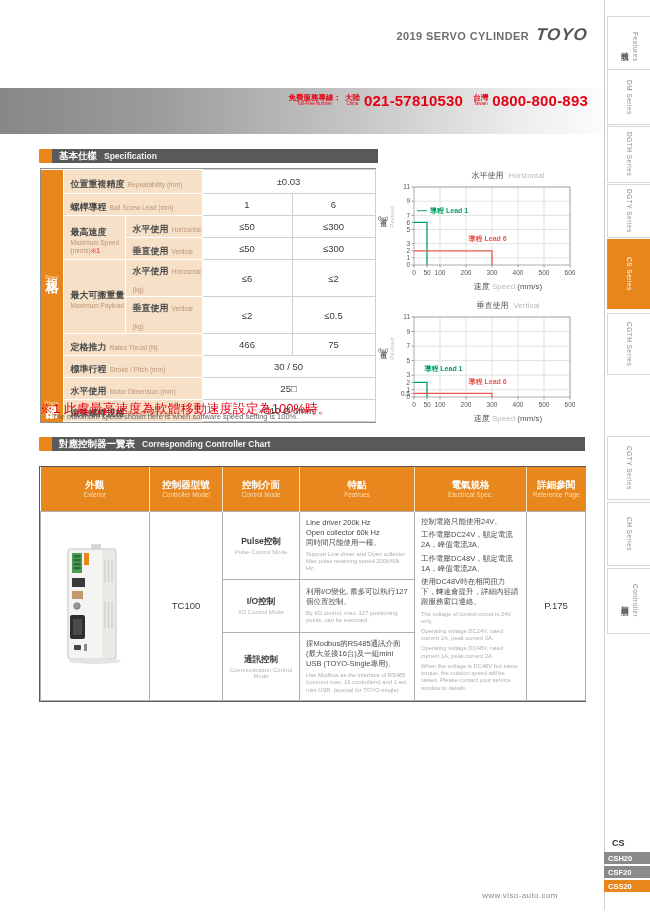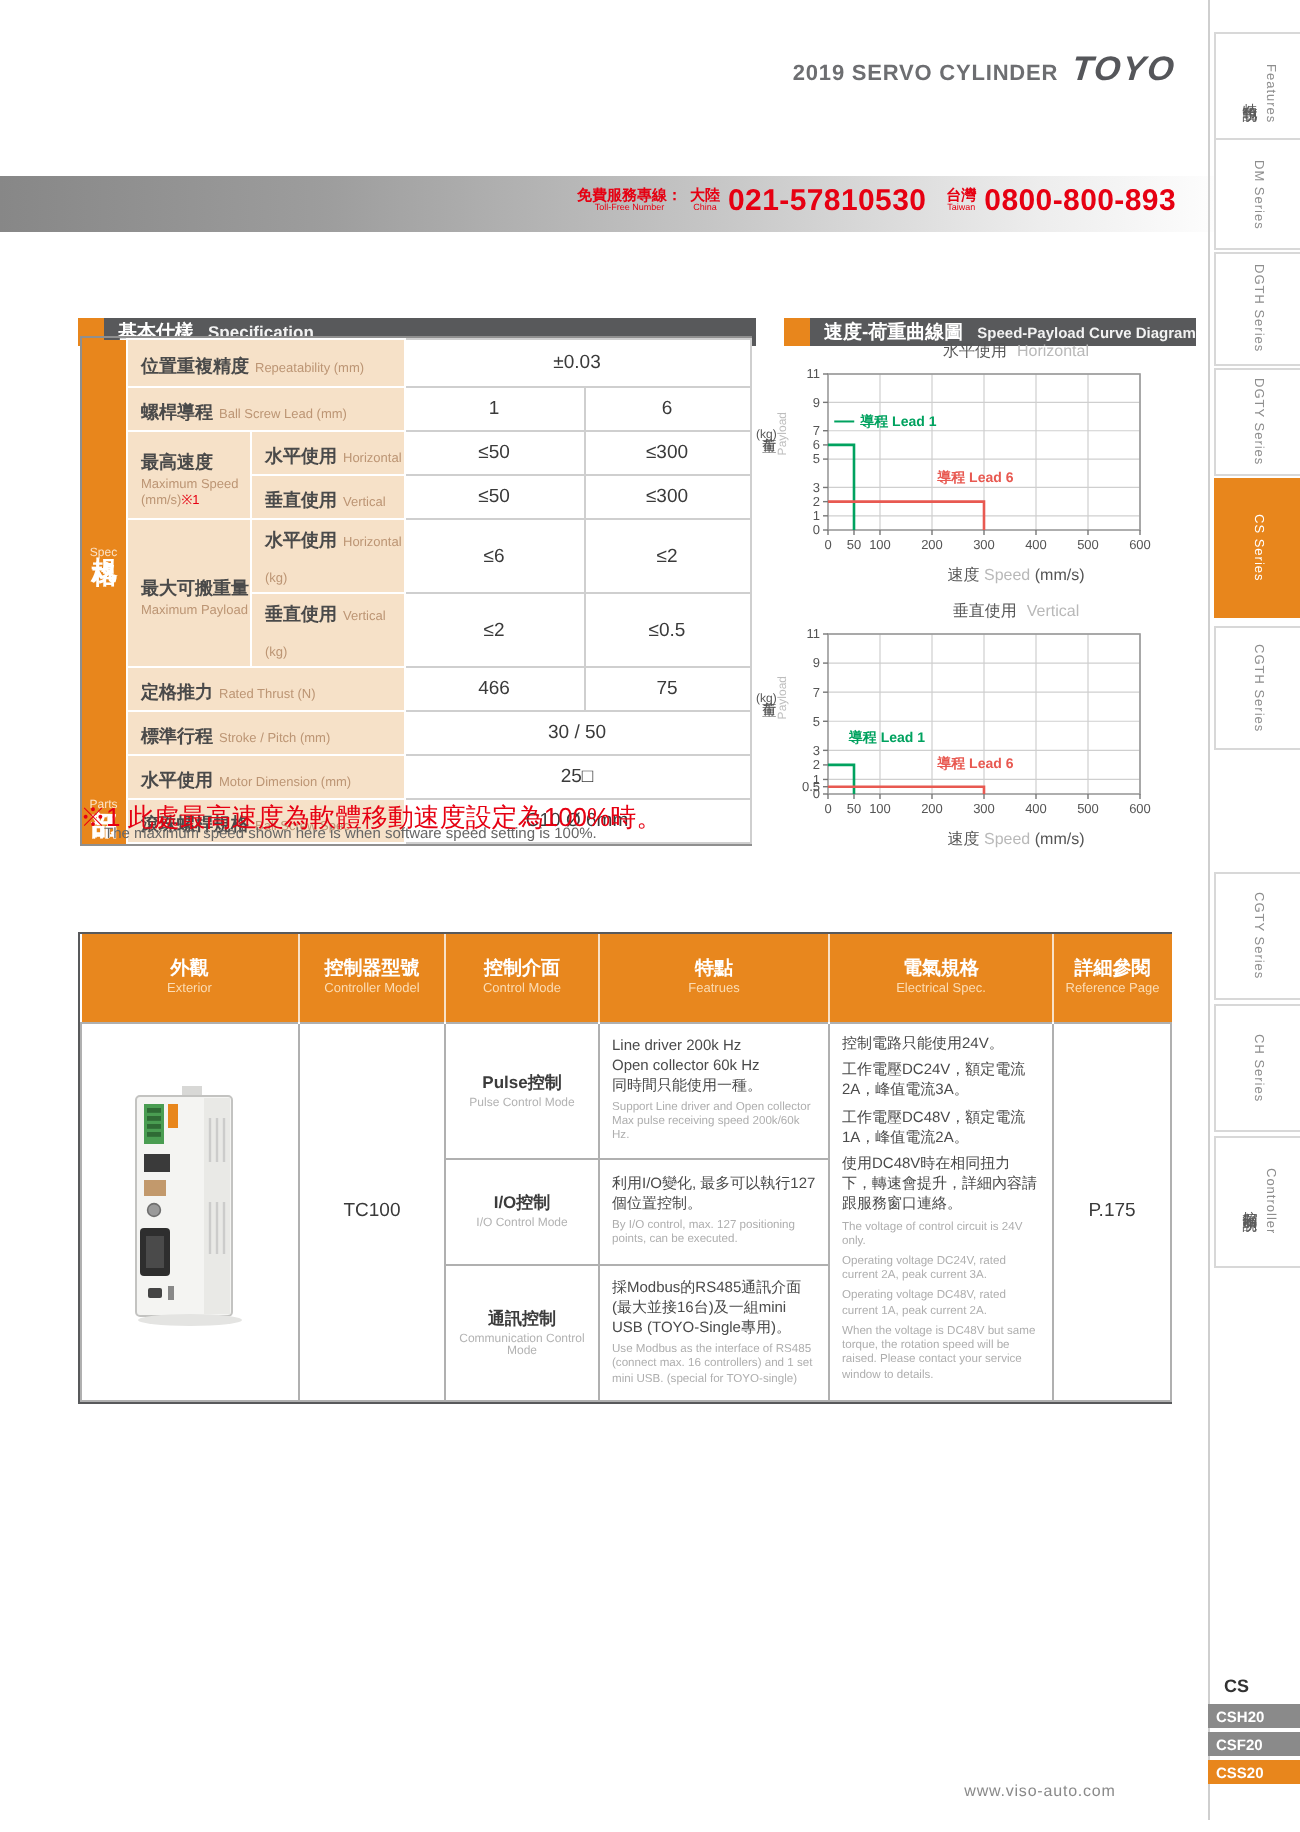--- a/index.html
+++ b/index.html
@@ -6,30 +6,30 @@
   html,body { background:#e9e9e9; }
   body { font-family: "Liberation Sans", sans-serif; }
   .page { position:relative; width:650px; height:916px; background:#fff; margin:0 auto; overflow:hidden; }
 
   
   .brand-row { position:absolute; top:25px; right:62px; display:flex; align-items:baseline; gap:7px; }
   .brand-title { font-size:11px; font-weight:bold; color:#6d6e71; letter-spacing:.4px; }
   .brand-logo { font-size:17px; font-weight:900; font-style:italic; color:#55565a; letter-spacing:1px; transform:skewX(-6deg); }
 
   
-  .hotline-band { position:absolute; top:88px; left:0; width:650px; height:28px;
+  .hotline-band { position:absolute; top:88px; left:0; width:650px; height:46px;
      background:linear-gradient(90deg,#878787 0%,#9d9d9d 25%,#c6c6c6 55%,#ededed 80%,#ffffff 95%); }
   .hotline { position:absolute; right:62px; top:4px; display:flex; align-items:center; color:#e60012; gap:4px; }
   .hl-stack { display:flex; flex-direction:column; align-items:center; line-height:1.05; }
   .hl-zh { font-size:7.5px; font-weight:bold; }
   .hl-en { font-size:4.5px; }
   .hl-num { font-size:15px; font-weight:bold; letter-spacing:.2px; }
 
   
-  .bar { position:absolute; height:14px; display:flex;margin-top:10px; }
+  .bar { position:absolute; height:14px; display:flex; }
   .bar .sq { width:13px; height:14px; background:#e8861c; }
   .bar .bk { flex:1; background:#58595b; color:#fff; display:flex; align-items:center; padding-left:7px; gap:7px; }
   .bar .bk .zh { font-size:9.5px; font-weight:bold; }
   .bar .bk .en { font-size:8.5px; font-weight:bold; color:#f2f2f2; }
 
   
   .spec-wrap { position:absolute; left:40px; top:168px; width:336px; border:1px solid #8f8f8f; }
   table.spec { border-collapse:collapse; width:100%; table-layout:fixed; }
   table.spec td { height:22px; vertical-align:middle; }
   td.band { background:#e8861c; color:#fff; text-align:center; }
@@ -210,27 +210,20 @@
       <tr>
         <td class="lbl" colspan="2"><span class="lbl-zh">滾珠螺桿規格</span><span class="lbl-en">Ball Screw Spec</span></td>
         <td class="val" colspan="2">C10 Ø 6mm</td>
       </tr>
     </tbody>
       </table>
   </div>
   <div class="footnote-red">※1 此處最高速度為軟體移動速度設定為100%時。</div>
   <div class="footnote-en">The maximum speed shown here is when software speed setting is 100%.</div>
 
-  <div class="bar" style="left:392px; top:149px; width:206px;">
-    <div class="sq"></div>
-    <div class="bk">
-        <span class="zh">速度-荷重曲線圖</span>
-        <span class="en" style="font-size:7.5px">Speed-Payload Curve Diagram</span>
-      </div>
-  </div>
 
   <div class="chart-block" style="top:170px;">
     <div class="chart-title"><span class="zh">水平使用</span><span class="en">Horizontal</span></div>
     <div class="ylab" style="top:36px;">
       <span class="ylab-col">
           <span class="ylab-zh">荷重</span>
           <span class="ylab-kg">(kg)</span>
         </span>
       <span class="ylab-en">Payload</span>
     </div>
@@ -349,20 +342,27 @@
           <line class="tick" x1="178" y1="86" x2="178" y2="88.5"></line>
           <text class="tlab" x="178" y="95.5" text-anchor="middle">600</text>
           <polyline points="22,71.45454545454545 35,71.45454545454545 35,86" fill="none" stroke="#00A25F" stroke-width="1.3"></polyline>
           <text class="slab" x="32.4" y="59.81818181818182" fill="#00A25F">導程 Lead 1</text>
           <polyline points="22,82.36363636363636 100,82.36363636363636 100,86" fill="none" stroke="#E85951" stroke-width="1.3"></polyline>
           <text class="slab" x="76.6" y="72.9090909090909" fill="#E85951">導程 Lead 6</text>
         </svg></div>
     <div class="chart-xlabel"><span>速度</span> <span class="en">Speed</span> <span>(mm/s)</span></div>
   </div>
 
+  <div class="bar" style="left:39px; top:437px; width:546px;">
+    <div class="sq"></div>
+    <div class="bk">
+        <span class="zh">對應控制器一覽表</span>
+        <span class="en">Corresponding Controller Chart</span>
+      </div>
+  </div>
 
   <div class="ctl-wrap">
     <table class="ctl">
       <colgroup>
           <col style="width:109px">
           <col style="width:73px">
           <col style="width:77px">
           <col style="width:115px">
           <col style="width:112px">
           <col style="width:59px">

